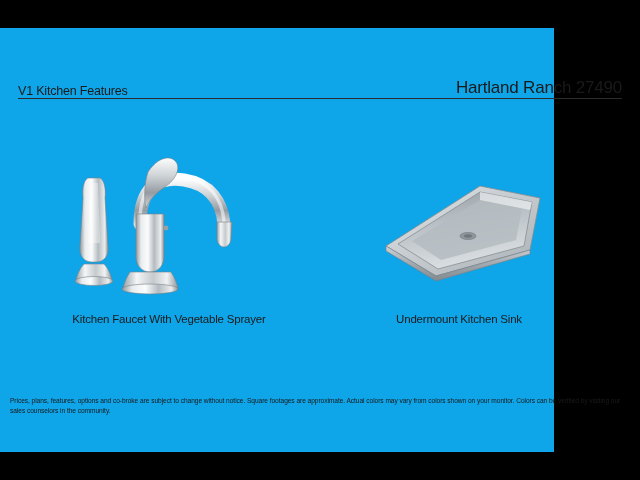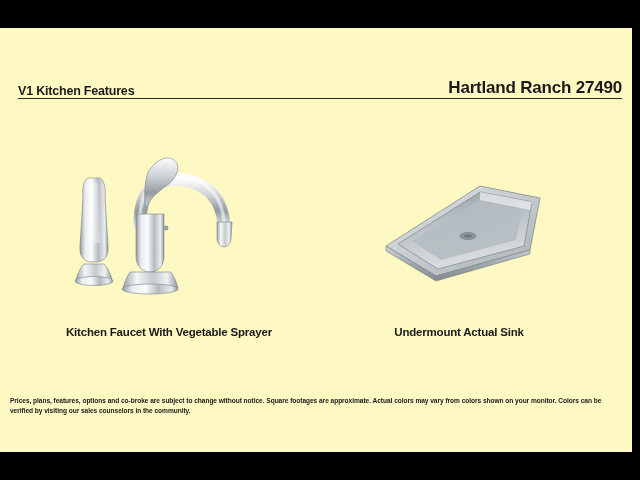--- a/index.html
+++ b/index.html
@@ -10,24 +10,23 @@
   body {
     width: 640px;
     height: 480px;
     overflow: hidden;
     font-family: "Liberation Sans", sans-serif;
   }
   .page {
     position: absolute;
     left: 0;
     top: 28px;
-    width: 632px;
+    width: 554px;
     height: 424px;
-    background: #fef9c3;
-    font-weight: bold;
+    background: #0ea5e9;
   }
   .header {
     position: absolute;
     left: 18px;
     top: 50px;
     width: 604px;
     display: flex;
     justify-content: space-between;
     align-items: flex-end;
   }
@@ -75,21 +74,20 @@
   }
   .product-caption {
     position: absolute;
     left: 0;
     top: 185px;
     width: 302px;
     text-align: center;
     font-size: 11.5px;
     color: #1a1a1a;
     letter-spacing: -0.2px;
-    margin-top: 13px;
   }
   .disclaimer {
     position: absolute;
     left: 10px;
     top: 368px;
     width: 614px;
     font-size: 6.6px;
     line-height: 1.45;
     color: #1a1a1a;
     letter-spacing: -0.05px;
@@ -185,20 +183,20 @@
           <path d="M104 113 L172 72 L214 80 L208 112 L133 132 Z" fill="#b5bcc1" opacity="0.85"></path>
 
           <path d="M172 64 L224 74 L222 82 L172 72 Z" fill="#eef1f2" opacity="0.7"></path>
 
           <path d="M78 118 L128 148 L222 122 L222 126 L128 153 L78 123 Z" fill="url(#steelFront)" stroke="#7b8288" stroke-width="0.6" stroke-linejoin="round"></path>
 
           <ellipse cx="160" cy="108" rx="8" ry="3.6" fill="#8f969b" stroke="#72797f" stroke-width="0.6"></ellipse>
           <ellipse cx="160" cy="108" rx="4" ry="1.7" fill="#6f767c"></ellipse>
         </svg>
       </div>
-      <div class="product-caption">Undermount Actual Sink</div>
+      <div class="product-caption">Undermount Kitchen Sink</div>
     </div>
 
   </div>
 
   <div class="disclaimer">Prices, plans, features, options and co-broke are subject to change without notice. Square footages are approximate. Actual colors may vary from colors shown on your monitor. Colors can be verified by visiting our sales counselors in the community.</div>
 
 </div>
 
 </body></html>

